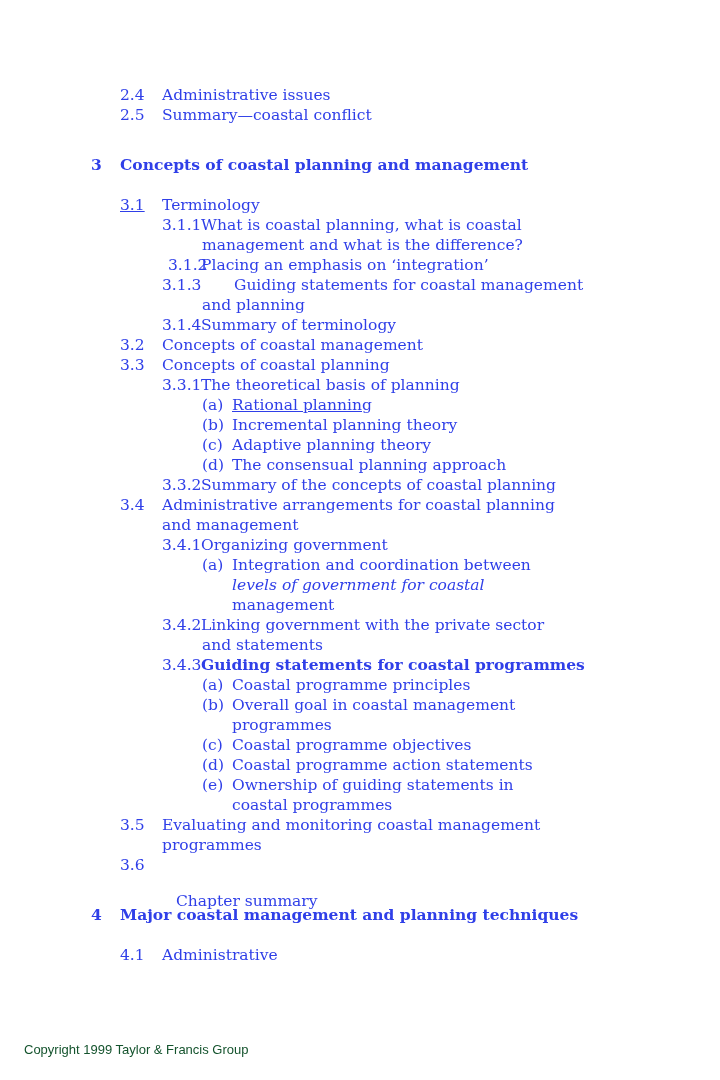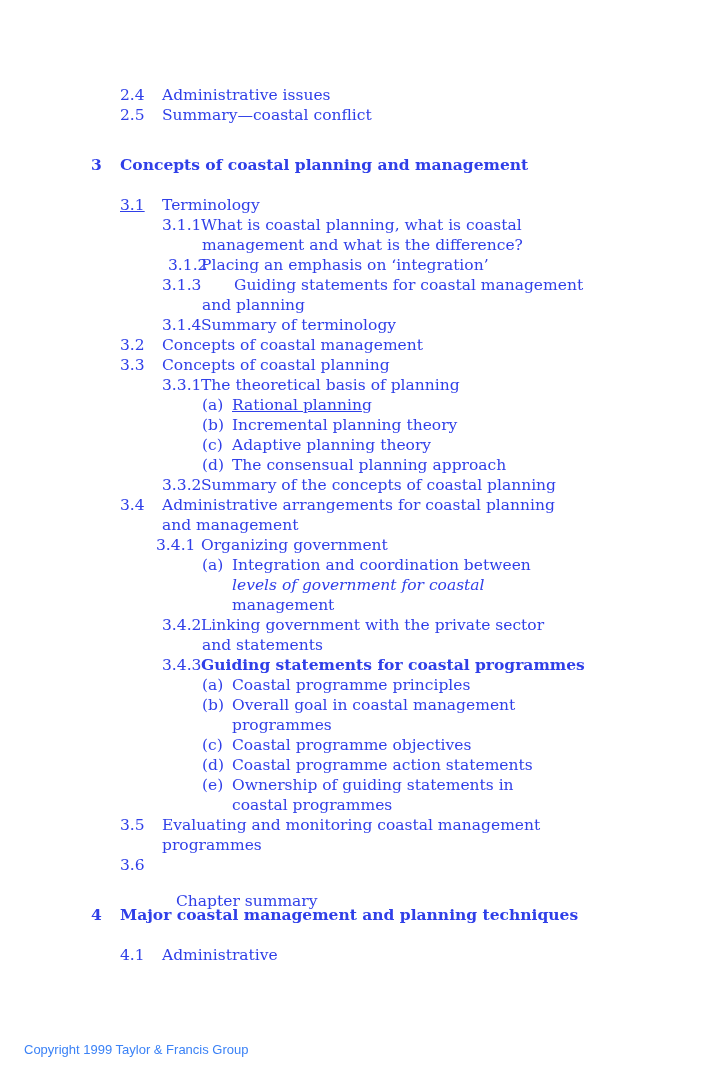--- a/index.html
+++ b/index.html
@@ -6,21 +6,21 @@
   body { width: 720px; height: 1080px; position: relative; overflow: hidden; }
   .page { position: absolute; left: 0; top: 0; width: 720px; height: 1080px; }
   .toc { position: absolute; left: 0; top: 0; width: 720px;
          font-family: "DejaVu Serif", "Liberation Serif", serif; font-size: 15.5px;
          color: #2f3fe8; }
   .line { position: absolute; white-space: nowrap; line-height: 20px; height: 20px; }
   .chap { font-weight: bold; }
   .num { position: absolute; }
   .txt { position: absolute; }
   .footer { position: absolute; left: 24px; top: 1042px; font-family: "Liberation Sans", sans-serif;
-            font-size: 13px; color: #3b82f6; white-space: nowrap; }
+            font-size: 13px; color: #14532d; white-space: nowrap; }
 </style>
 </head>
 <body>
 
 <div class="page">
   <div class="toc" id="toc">
       <div class="line" style="top: 85px; left: 0px;">
         <span class="num" style="left: 120px;">2.4</span>
         <span class="txt" style="left: 162px;">Administrative issues</span>
       </div>
@@ -91,21 +91,21 @@
         <span class="txt" style="left: 201px;">Summary of the concepts of coastal planning</span>
       </div>
       <div class="line" style="top: 495px; left: 0px;">
         <span class="num" style="left: 120px;">3.4</span>
         <span class="txt" style="left: 162px; text-align: center;">Administrative arrangements for coastal planning</span>
       </div>
       <div class="line" style="top: 515px; left: 0px;">
         <span class="txt" style="left: 162px;">and management</span>
       </div>
       <div class="line" style="top: 535px; left: 0px;">
-        <span class="num" style="left: 156px;">3.4.1</span>
+        <span class="num" style="left: 162px;">3.4.1</span>
         <span class="txt" style="left: 201px;">Organizing government</span>
       </div>
       <div class="line" style="top: 555px; left: 0px;">
         <span class="num" style="left: 202px;">(a)</span>
         <span class="txt" style="left: 232px;">Integration and coordination between</span>
       </div>
       <div class="line" style="top: 575px; left: 0px;">
         <span class="txt" style="left: 232px; font-style: italic;">levels of government for coastal</span>
       </div>
       <div class="line" style="top: 595px; left: 0px;">

